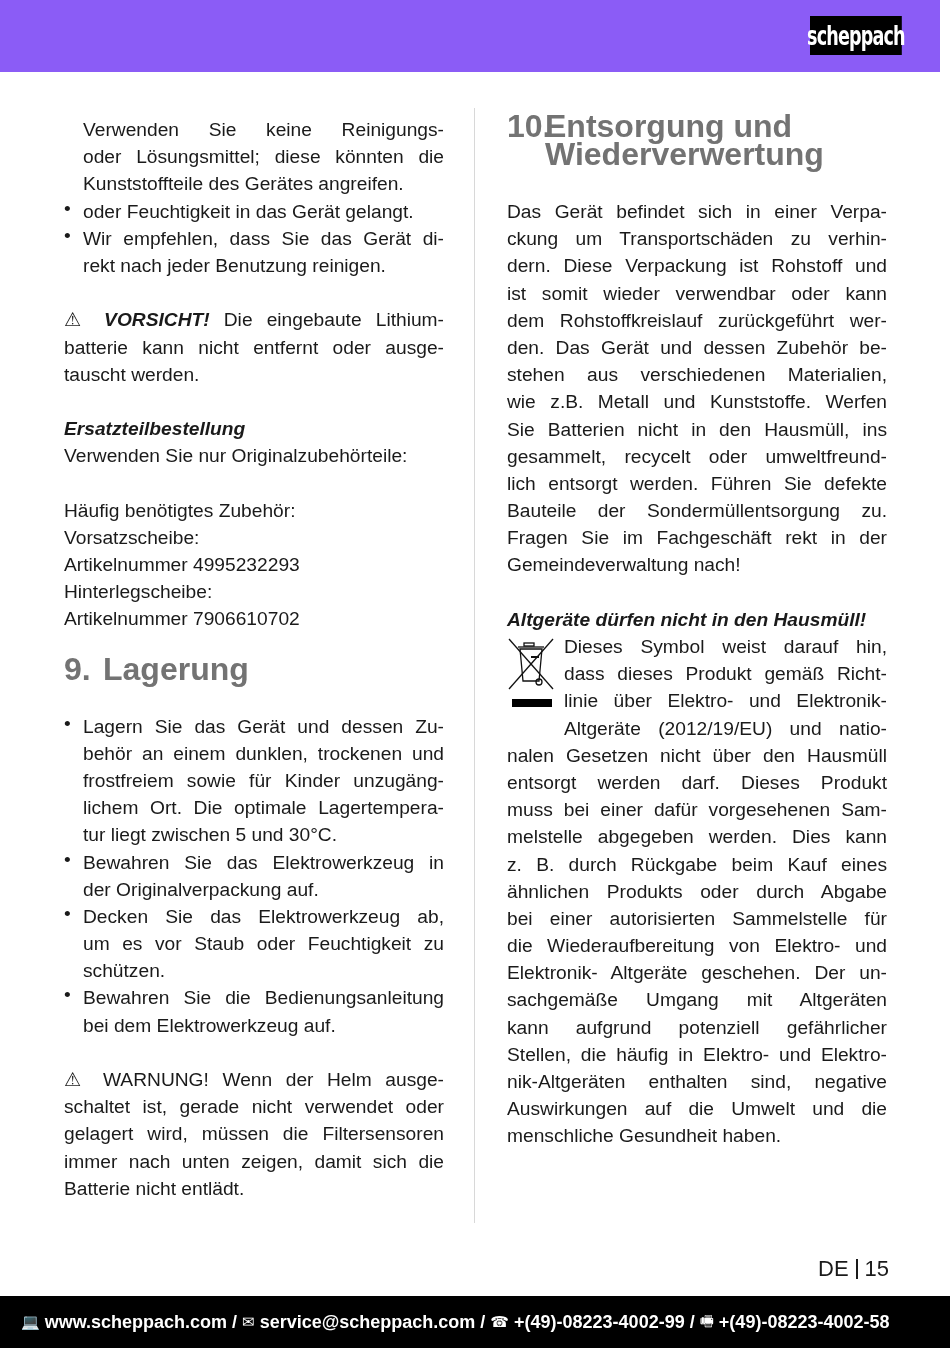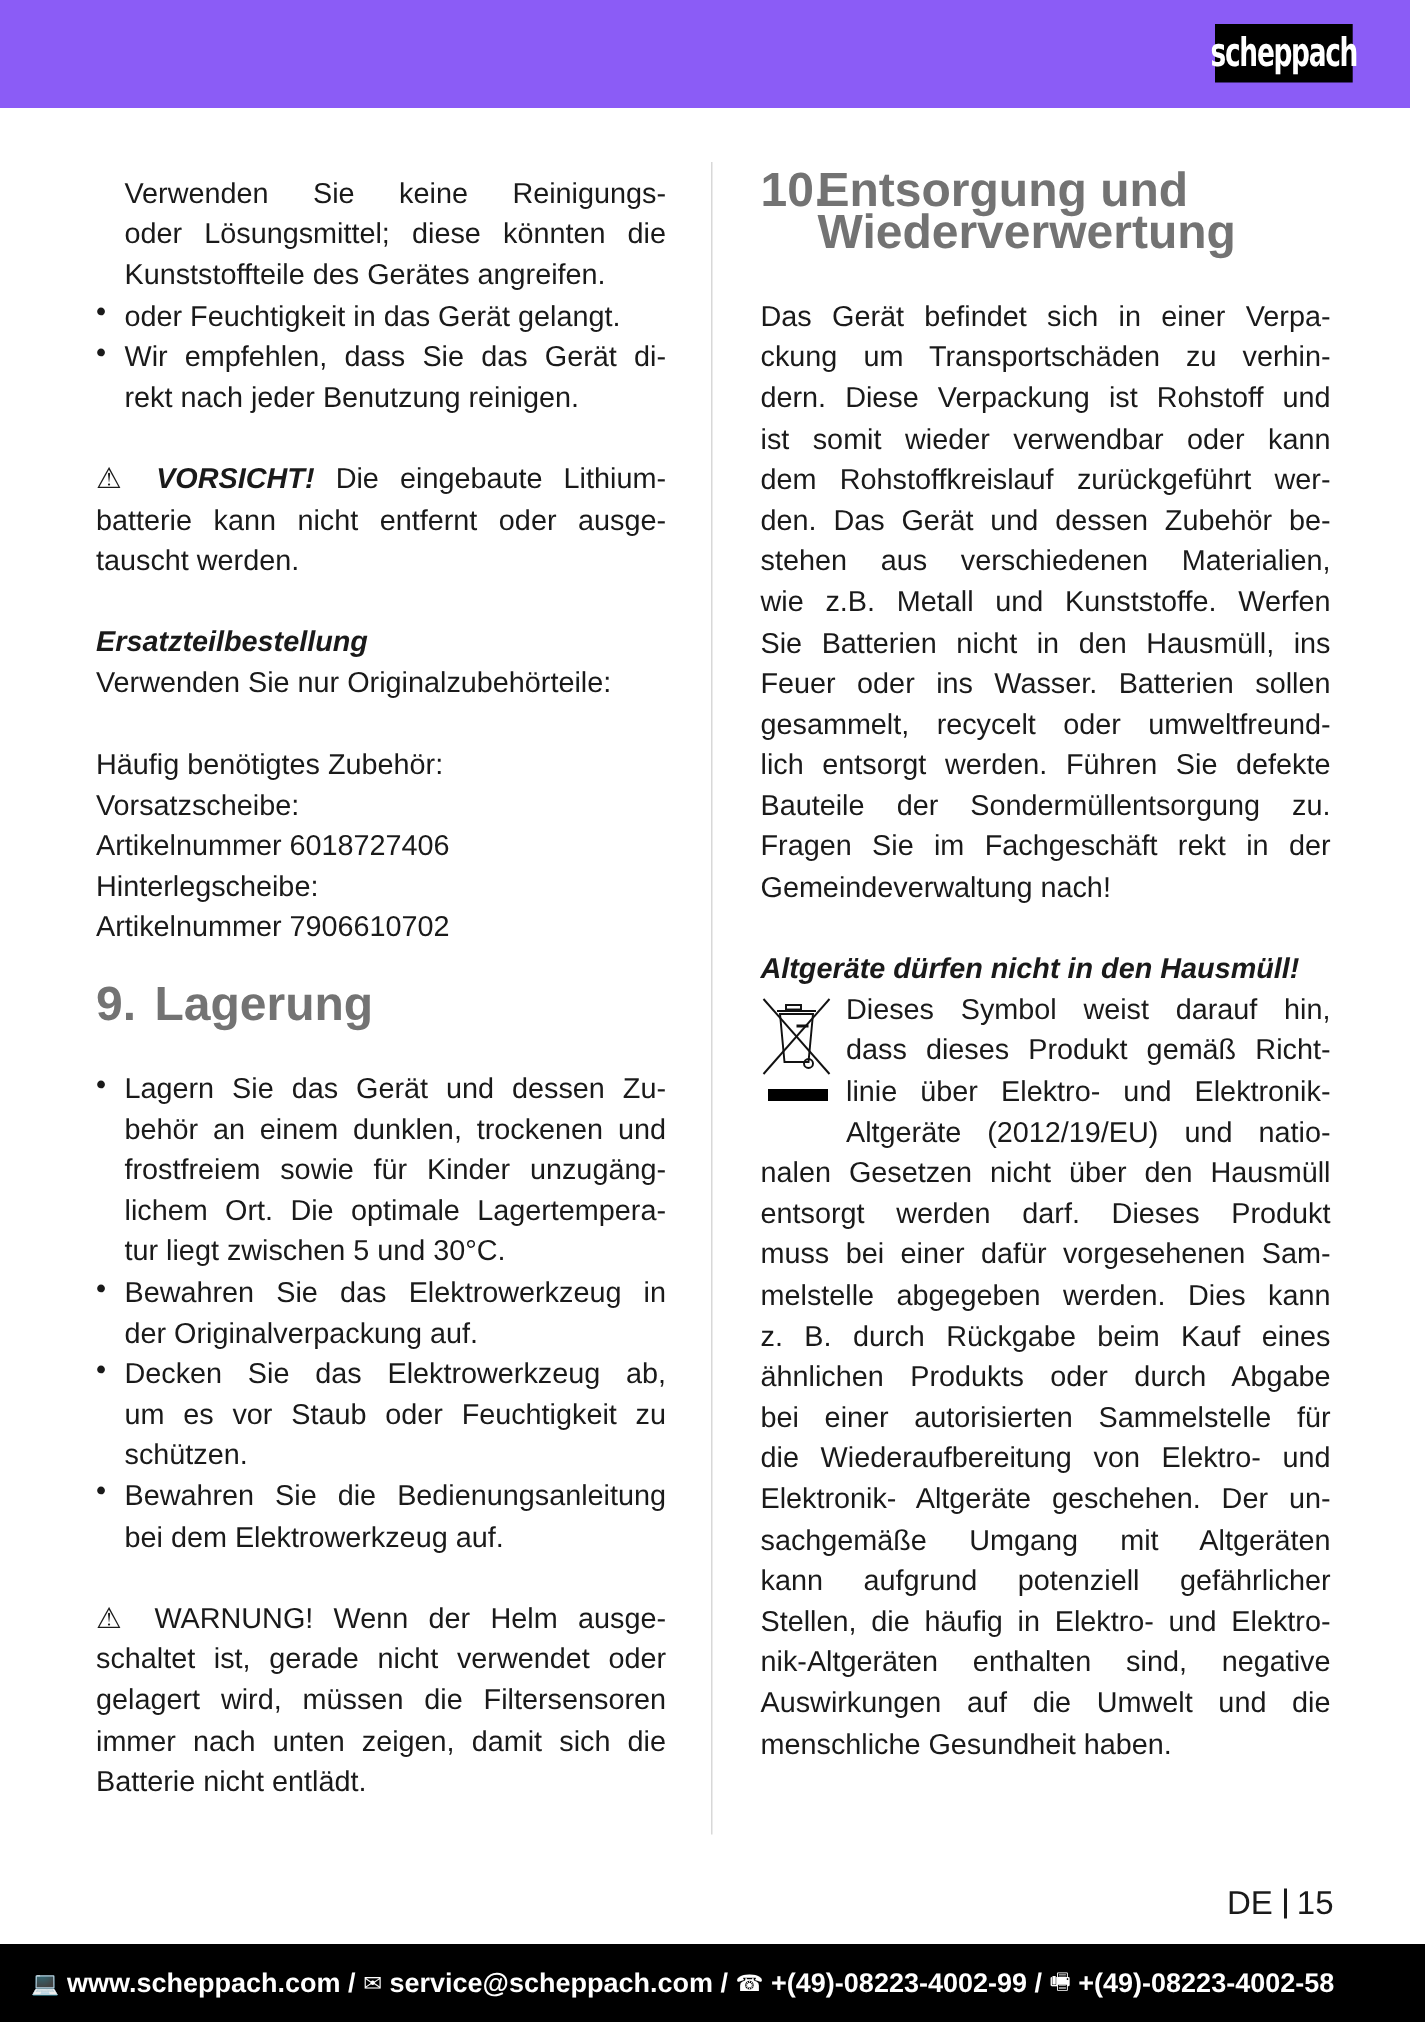--- a/index.html
+++ b/index.html
@@ -63,21 +63,21 @@
     <div class="line">batterie kann nicht entfernt oder ausge-</div>
     <div class="line last">tauscht werden.</div>
   </div>
   <div class="gap"></div>
   <div>
     <div class="line last bold">Ersatzteilbestellung</div>
     <div class="line last">Verwenden Sie nur Originalzubehörteile:</div>
     <div class="gap"></div>
     <div class="line last">Häufig benötigtes Zubehör:</div>
     <div class="line last">Vorsatzscheibe:</div>
-    <div class="line last">Artikelnummer 6018727406</div>
+    <div class="line last">Artikelnummer 4995232293</div>
     <div class="line last">Hinterlegscheibe:</div>
     <div class="line last">Artikelnummer 7906610702</div>
   </div>
   <div style="height:22px"></div>
   <div class="h2">
     <span class="num">9.</span><span>Lagerung</span>
   </div>
   <div style="height:30px"></div>
   <div class="bul">
     <div class="line">Lagern Sie das Gerät und dessen Zu-</div>
@@ -118,21 +118,20 @@
   <div>
     <div class="line">Das Gerät befindet sich in einer Verpa-</div>
     <div class="line">ckung um Transportschäden zu verhin-</div>
     <div class="line">dern. Diese Verpackung ist Rohstoff und</div>
     <div class="line">ist somit wieder verwendbar oder kann</div>
     <div class="line">dem Rohstoffkreislauf zurückgeführt wer-</div>
     <div class="line">den. Das Gerät und dessen Zubehör be-</div>
     <div class="line">stehen aus verschiedenen Materialien,</div>
     <div class="line">wie z.B. Metall und Kunststoffe. Werfen</div>
     <div class="line">Sie Batterien nicht in den Hausmüll, ins</div>
-    <div class="line">Feuer oder ins Wasser. Batterien sollen</div>
     <div class="line">gesammelt, recycelt oder umweltfreund-</div>
     <div class="line">lich entsorgt werden. Führen Sie defekte</div>
     <div class="line">Bauteile der Sondermüllentsorgung zu.</div>
     <div class="line">Fragen Sie im Fachgeschäft rekt in der</div>
     <div class="line last">Gemeindeverwaltung nach!</div>
   </div>
   <div class="gap"></div>
   <div class="line last bold">Altgeräte dürfen nicht in den Hausmüll!</div>
   <div class="weee-wrap">
     <svg class="weee" viewBox="0 0 50 80">

